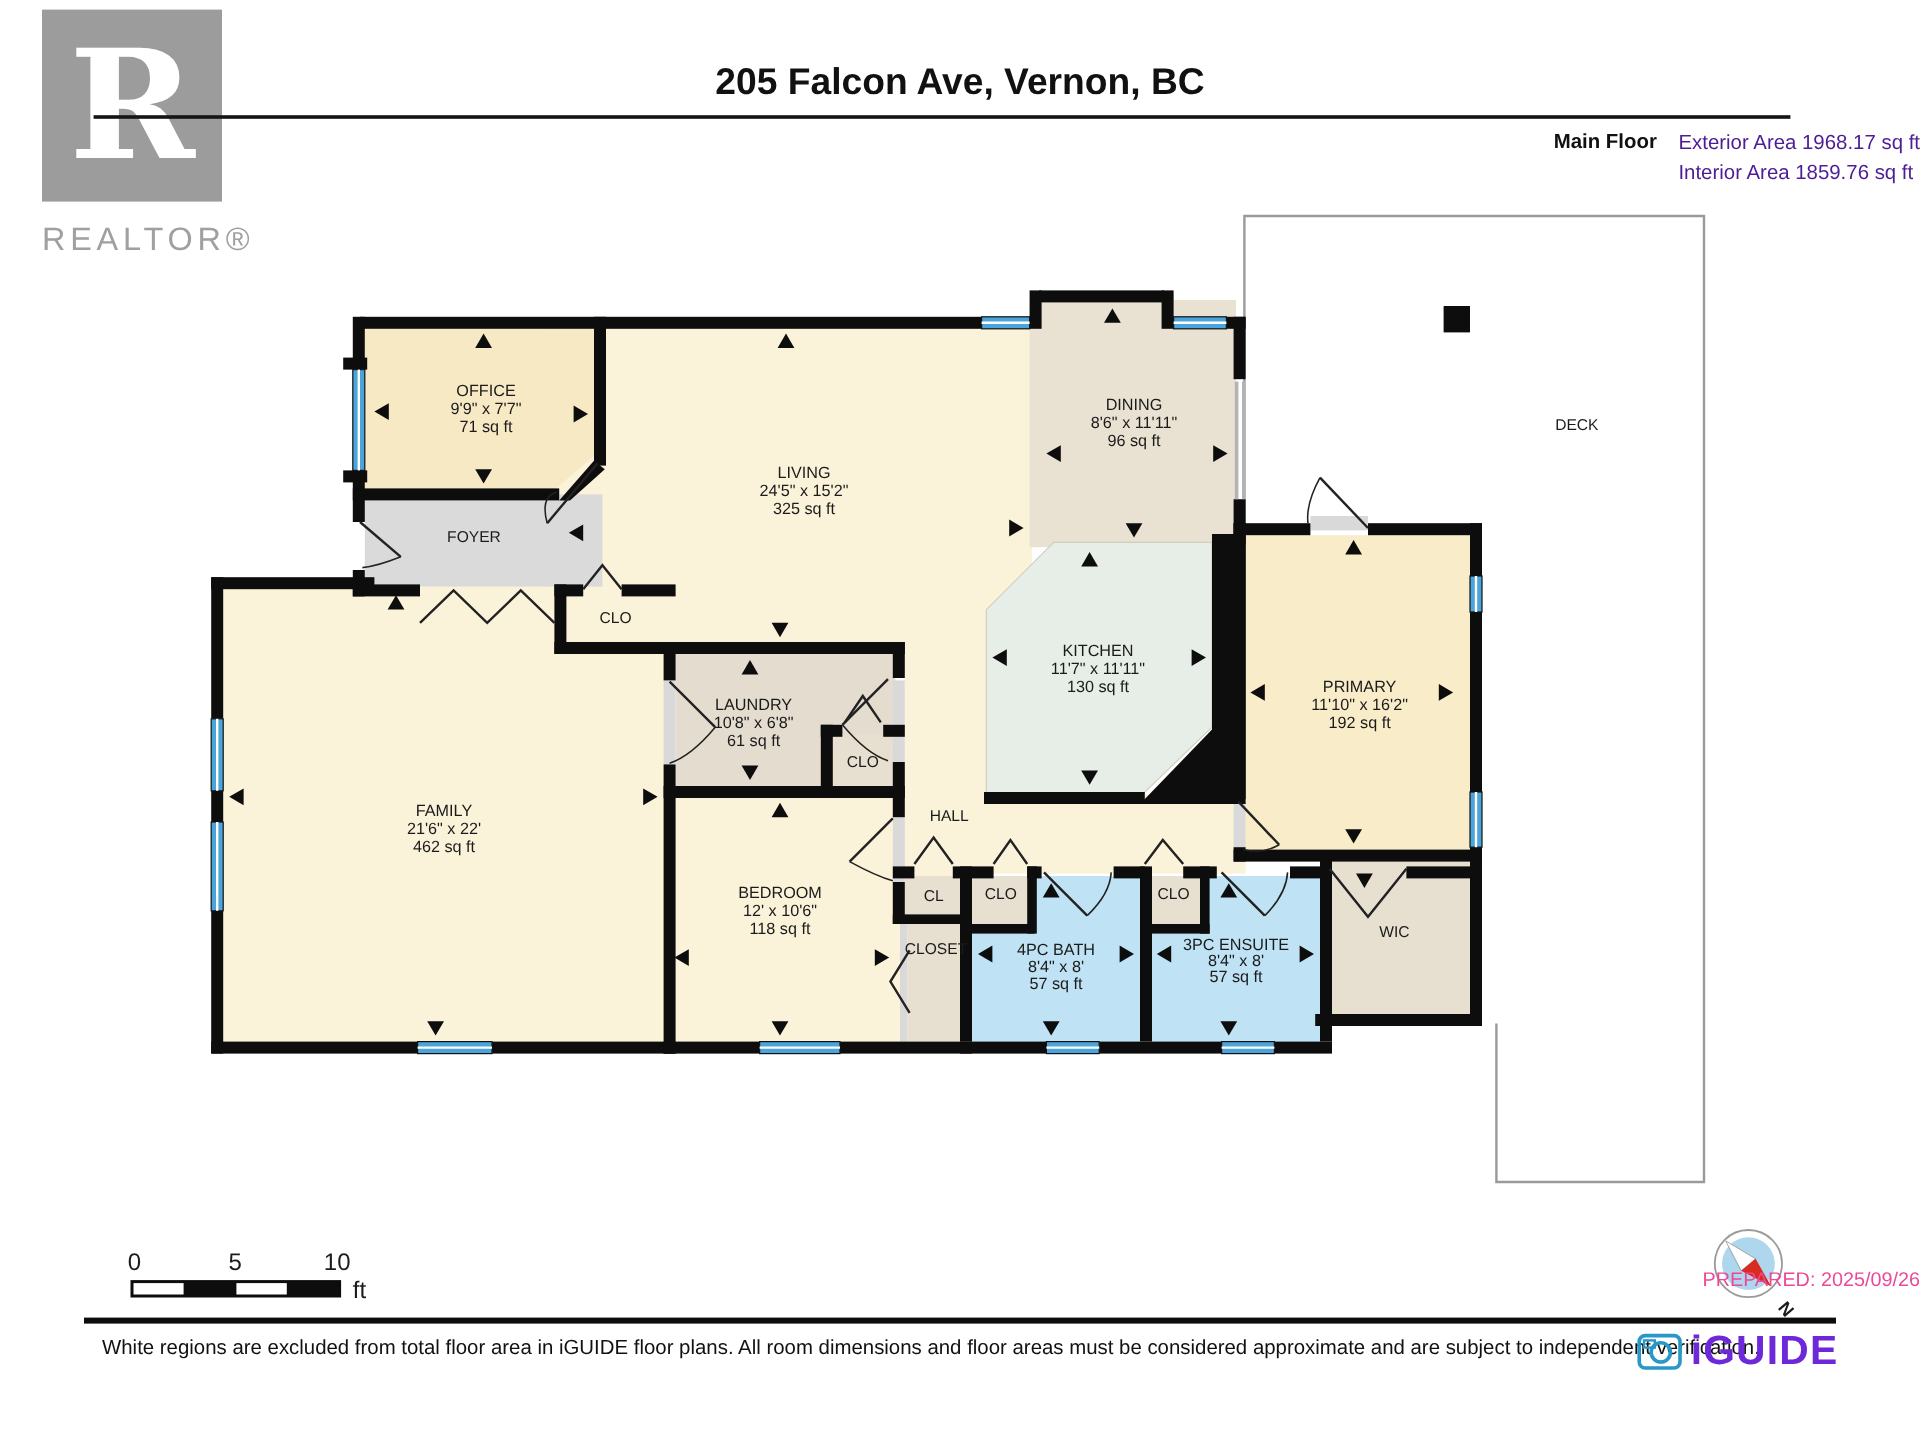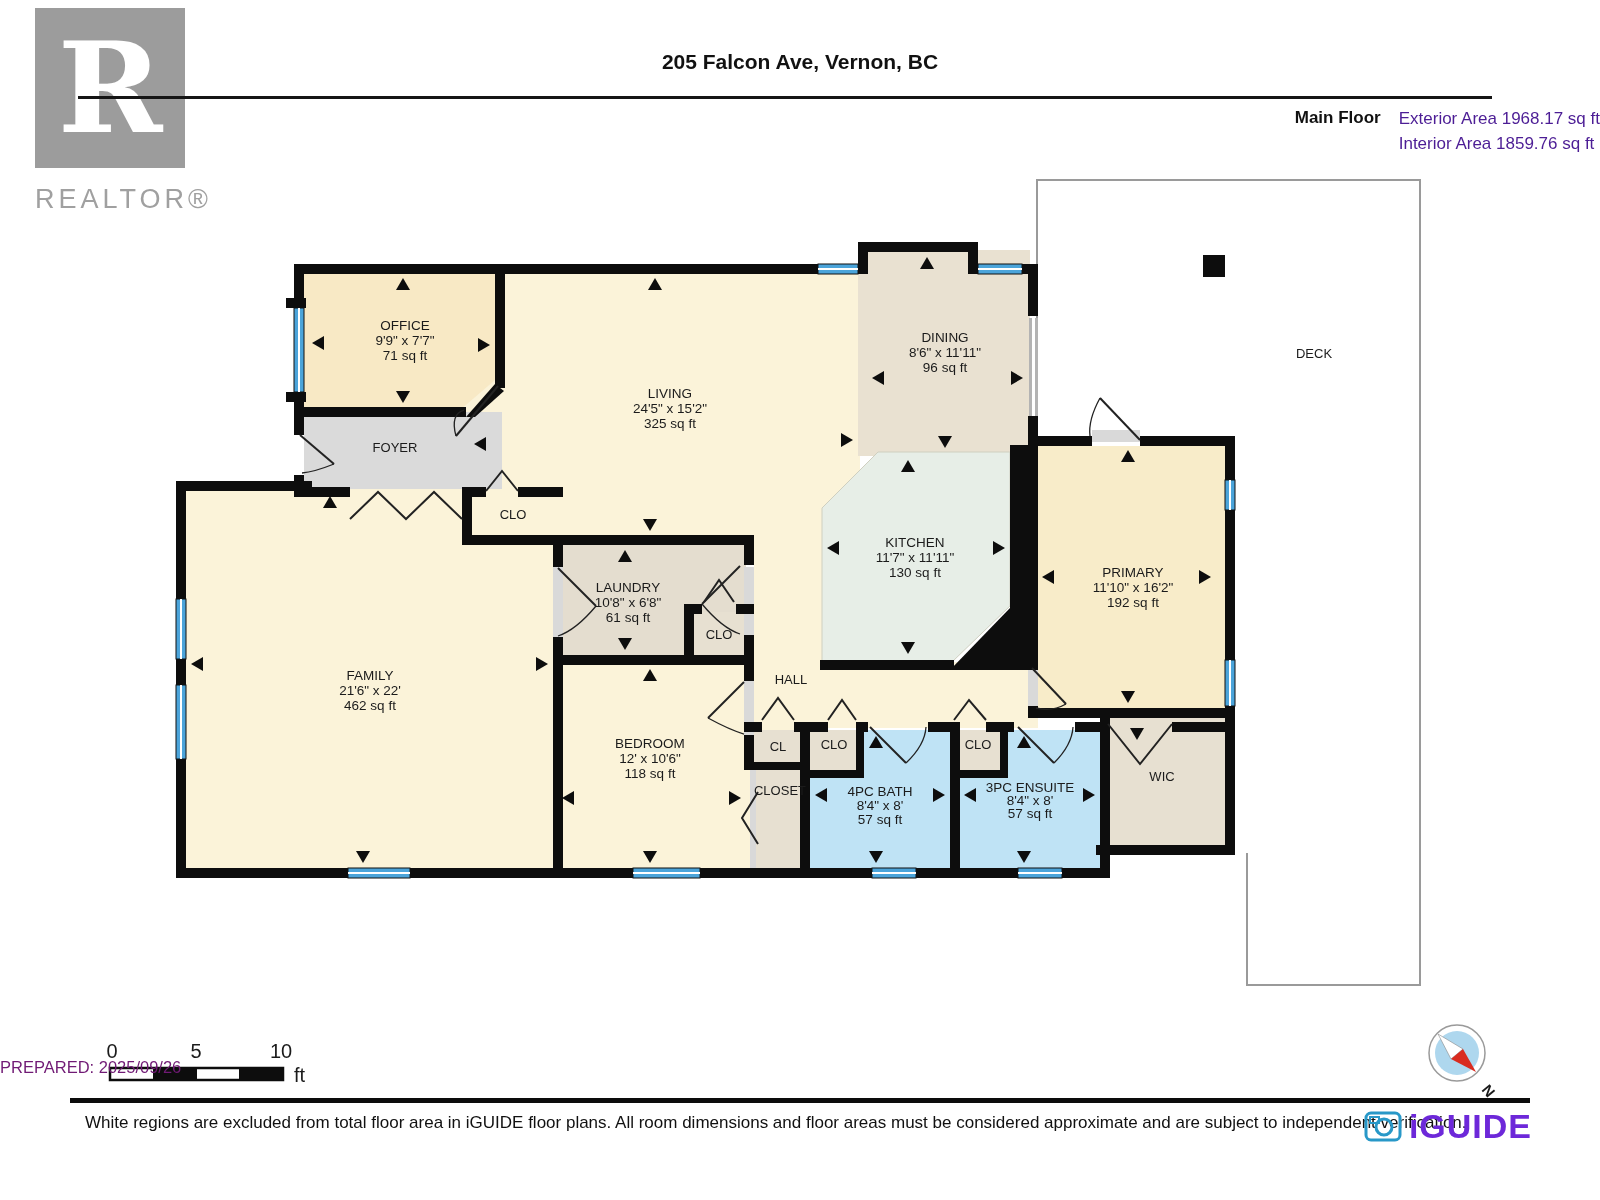--- a/index.html
+++ b/index.html
@@ -3,29 +3,29 @@
 <meta charset="utf-8">
 <style>
   html,body{margin:0;padding:0;background:#ffffff;}
   .page{position:relative;width:1600px;height:1200px;background:#fff;overflow:hidden;
         font-family:"Liberation Sans",sans-serif;color:#111;}
   
   .realtor{position:absolute;left:35px;top:8px;width:160px;text-align:left;z-index:2;}
   .realtor-box{width:150px;height:160px;background:#9c9c9c;display:flex;align-items:center;justify-content:center;}
   .realtor-box span{color:#fff;font-family:"DejaVu Serif",serif;font-weight:bold;font-size:126px;line-height:1;}
   .realtor-word{margin-top:16px;color:#a0a0a0;font-size:27px;letter-spacing:4px;font-family:"Liberation Sans",sans-serif;}
-  .title{position:absolute;left:0;right:0;top:50px;text-align:center;font-size:21px;font-weight:bold;z-index:3;}
+  .title{position:absolute;left:0;right:0;top:50px;text-align:center;font-size:31px;font-weight:bold;z-index:3;}
   .hrule{position:absolute;left:78px;top:96px;width:1414px;height:3px;background:#151515;z-index:3;}
   .floorinfo{position:absolute;left:0;right:0;top:106px;display:flex;justify-content:flex-end;gap:18px;z-index:3;}
   .floorinfo .fl{font-weight:bold;font-size:17px;padding-top:2px;}
   .floorinfo .areas{font-size:17px;line-height:25px;color:#4c1d95;}
   
   .footline{position:absolute;left:70px;top:1098px;width:1460px;height:5px;background:#0c0c0c;}
   .disclaimer{position:absolute;left:85px;top:1113px;font-size:17px;color:#111;}
-  .prepared{position:absolute;left:0;right:0;top:1058px;text-align:left;font-size:16.5px;font-weight:500;color:#701a75;}
+  .prepared{position:absolute;left:0;right:0;top:1058px;text-align:right;font-size:16.5px;font-weight:500;color:#ec4899;}
   .iguide{position:absolute;right:68px;top:1106px;display:flex;align-items:center;gap:6px;}
   .iguide .word{font-size:34px;font-weight:600;color:#6d28d9;letter-spacing:1px;}
   svg{position:absolute;left:0;top:0;font-family:"Liberation Sans",sans-serif;}
   text{fill:#1b1b1b;}
   .rlabel{font-size:13.5px;text-anchor:middle;}
   .slabel{font-size:13px;text-anchor:middle;}
 </style>
 </head>
 <body>
 

